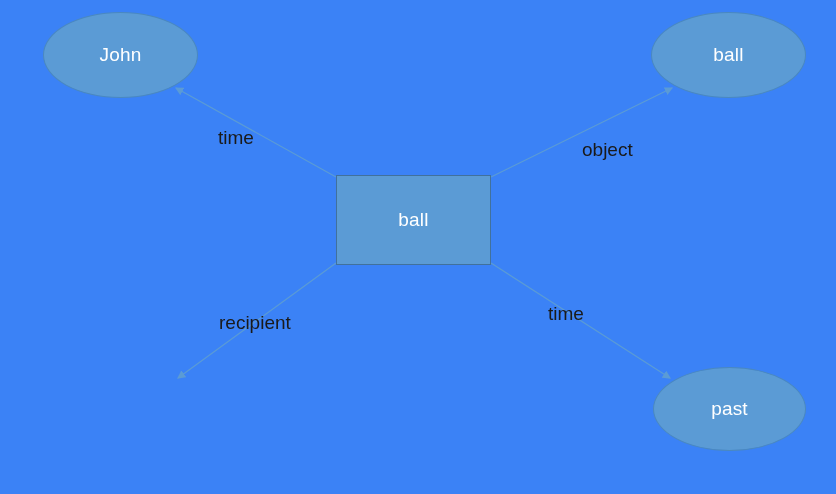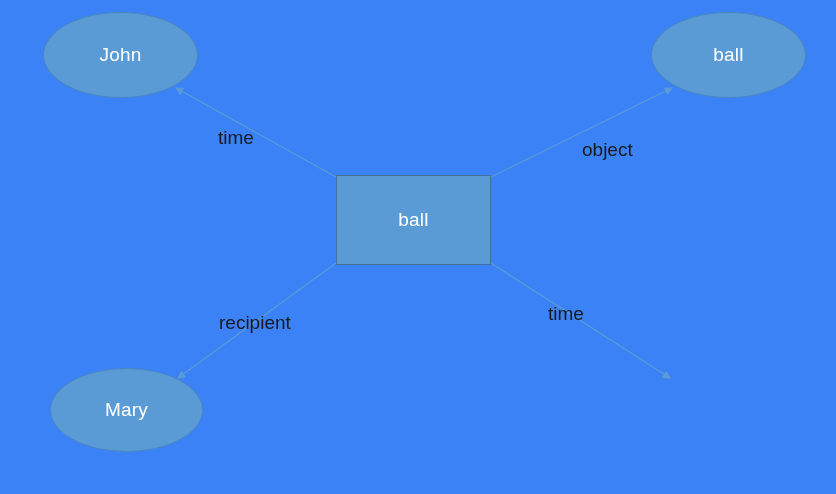--- a/index.html
+++ b/index.html
@@ -82,23 +82,23 @@
   </div>
 
   <div class="node node-ellipse" id="node-ball" style="left: 651px; top: 12px; width: 155px; height: 86px;">
     <span class="node-label">ball</span>
   </div>
 
   <div class="node node-rect" id="node-give" style="left: 336px; top: 175px; width: 155px; height: 90px;">
     <span class="node-label">ball</span>
   </div>
 
-  <div class="node node-ellipse" id="node-mary" style="left: 50px; top: 368px; width: 153px; height: 84px;">
-    <span class="node-label">Mary</span>
+
+  <div class="node node-ellipse" id="node-past" style="left: 653px; top: 367px; width: 153px; height: 84px;">
+    <span class="node-label">past</span>
   </div>
-
 
   <div class="edge-label" id="label-agent" style="left: 218px; top: 127px;">time</div>
   <div class="edge-label" id="label-object" style="left: 582px; top: 139px;">object</div>
   <div class="edge-label" id="label-recipient" style="left: 219px; top: 312px;">recipient</div>
   <div class="edge-label" id="label-time" style="left: 548px; top: 303px;">time</div>
 
 </div>
 
 </body></html>

